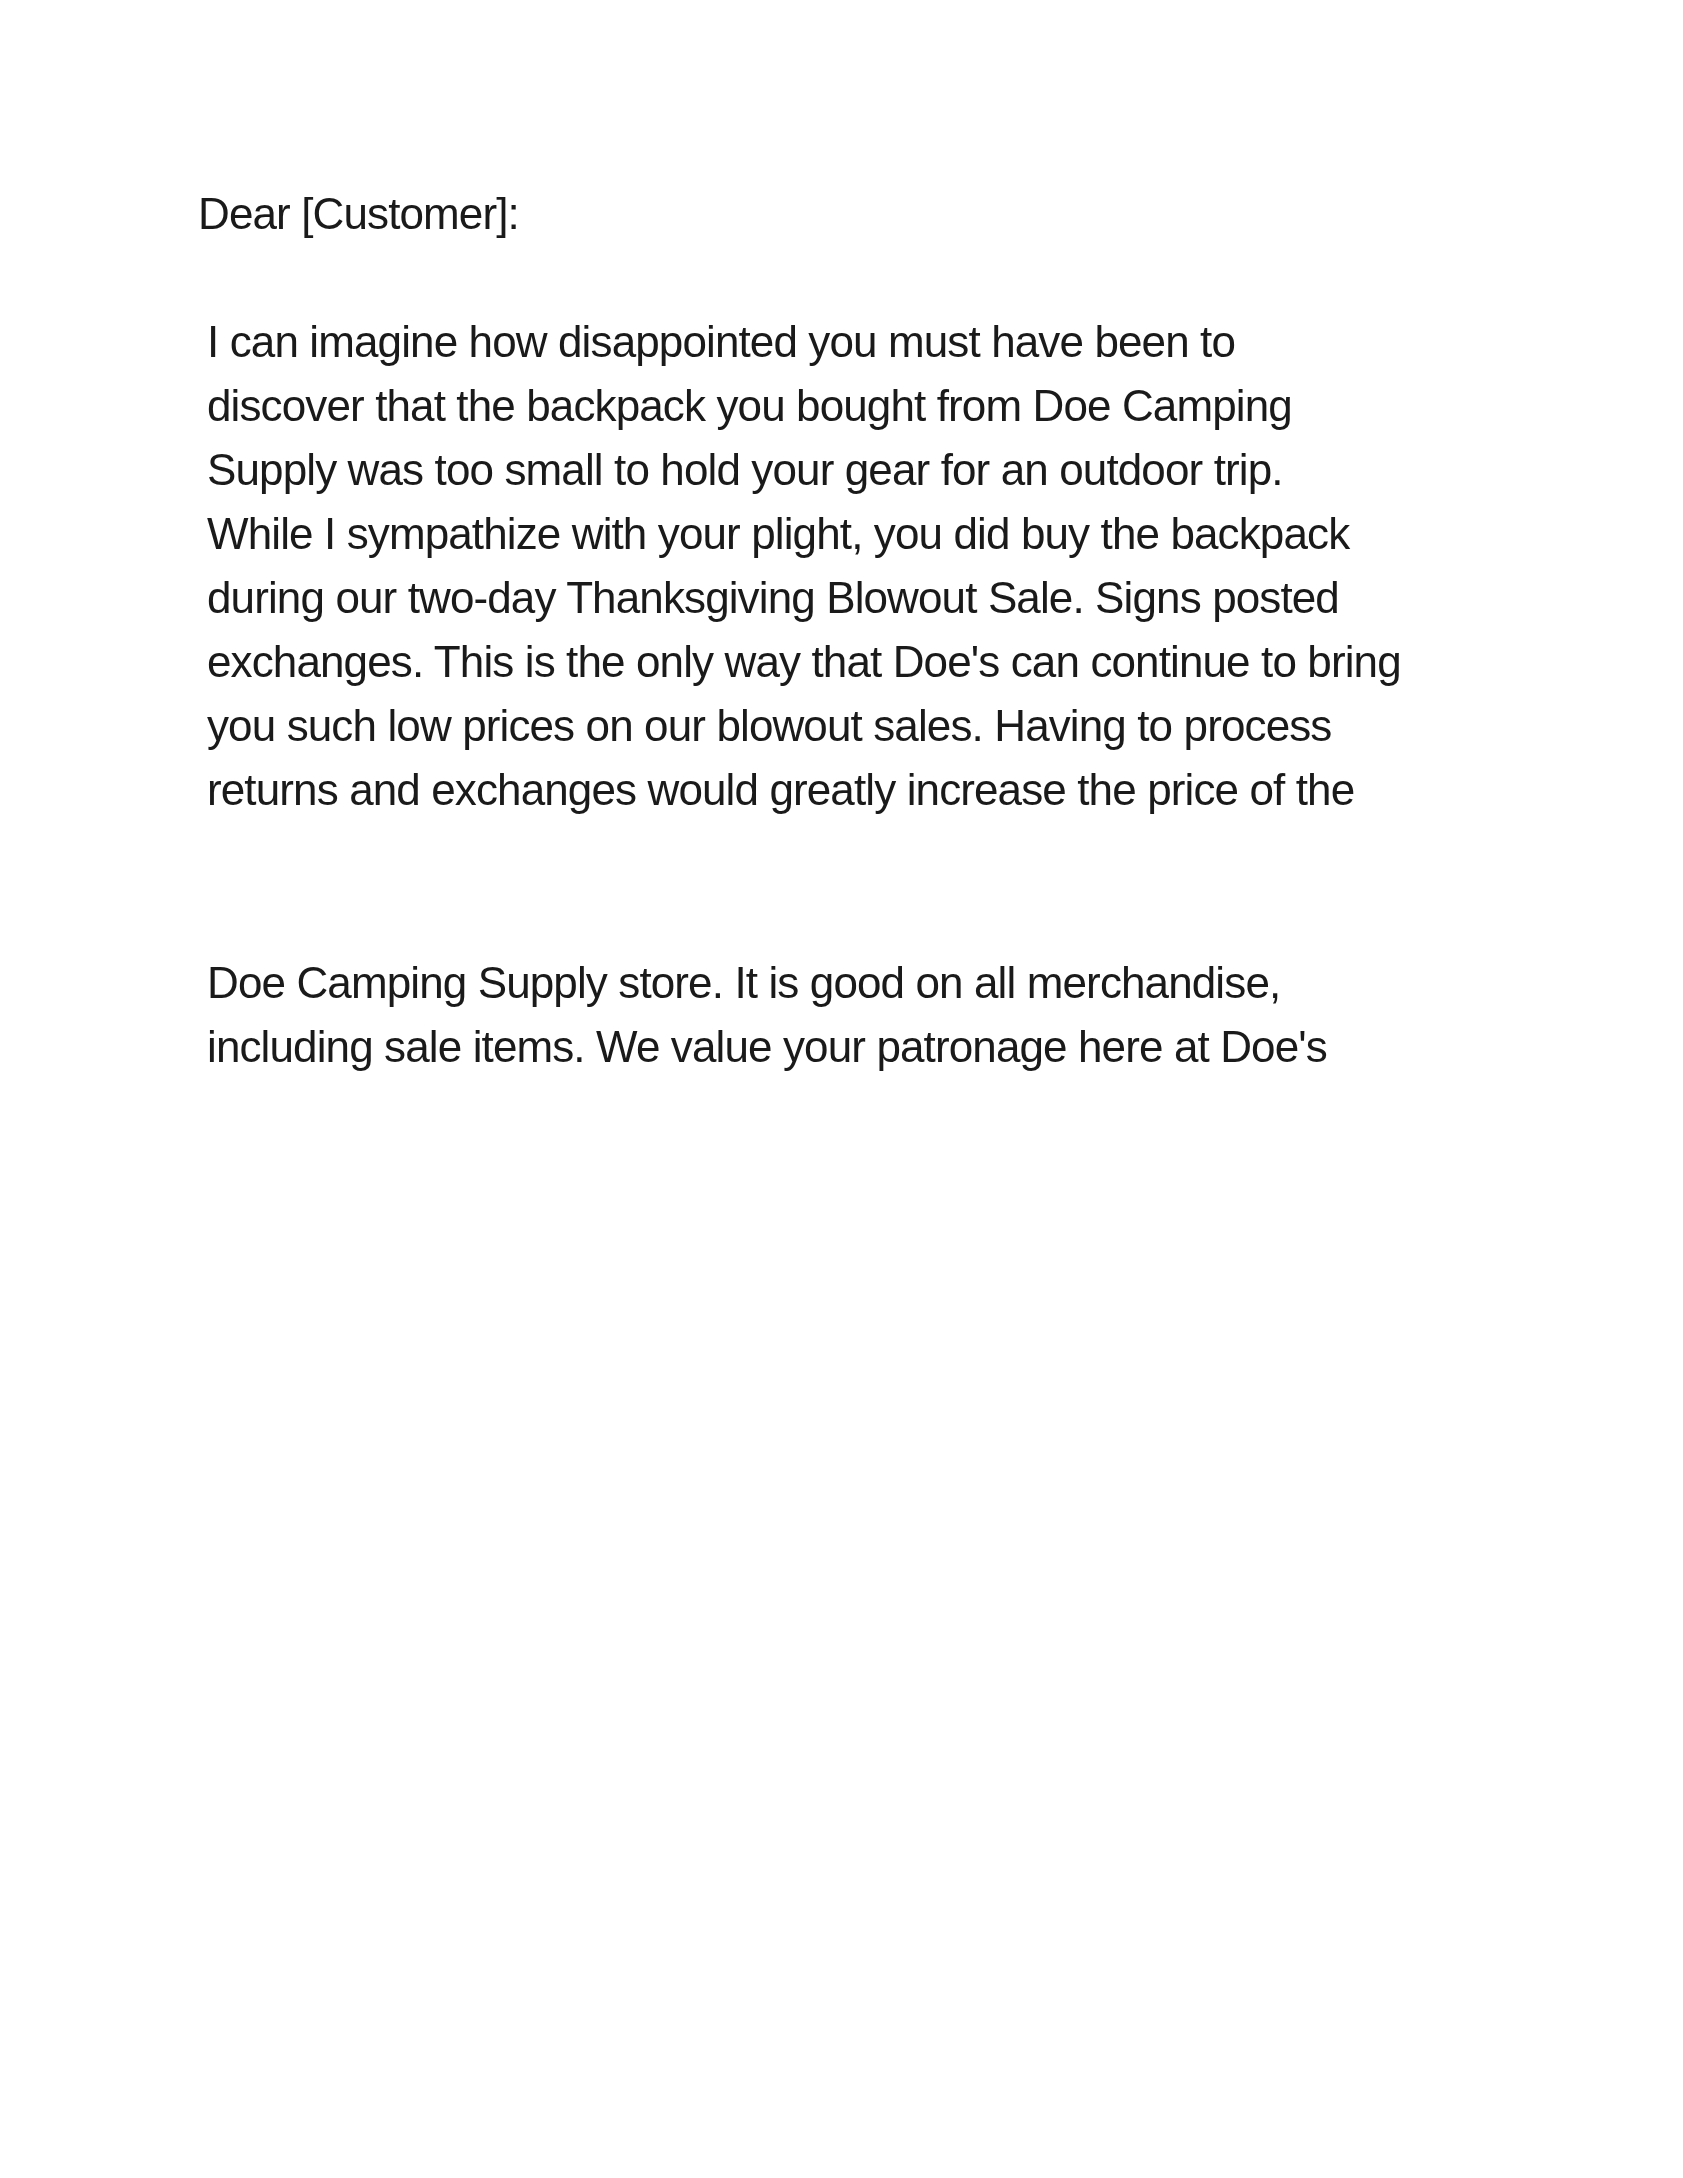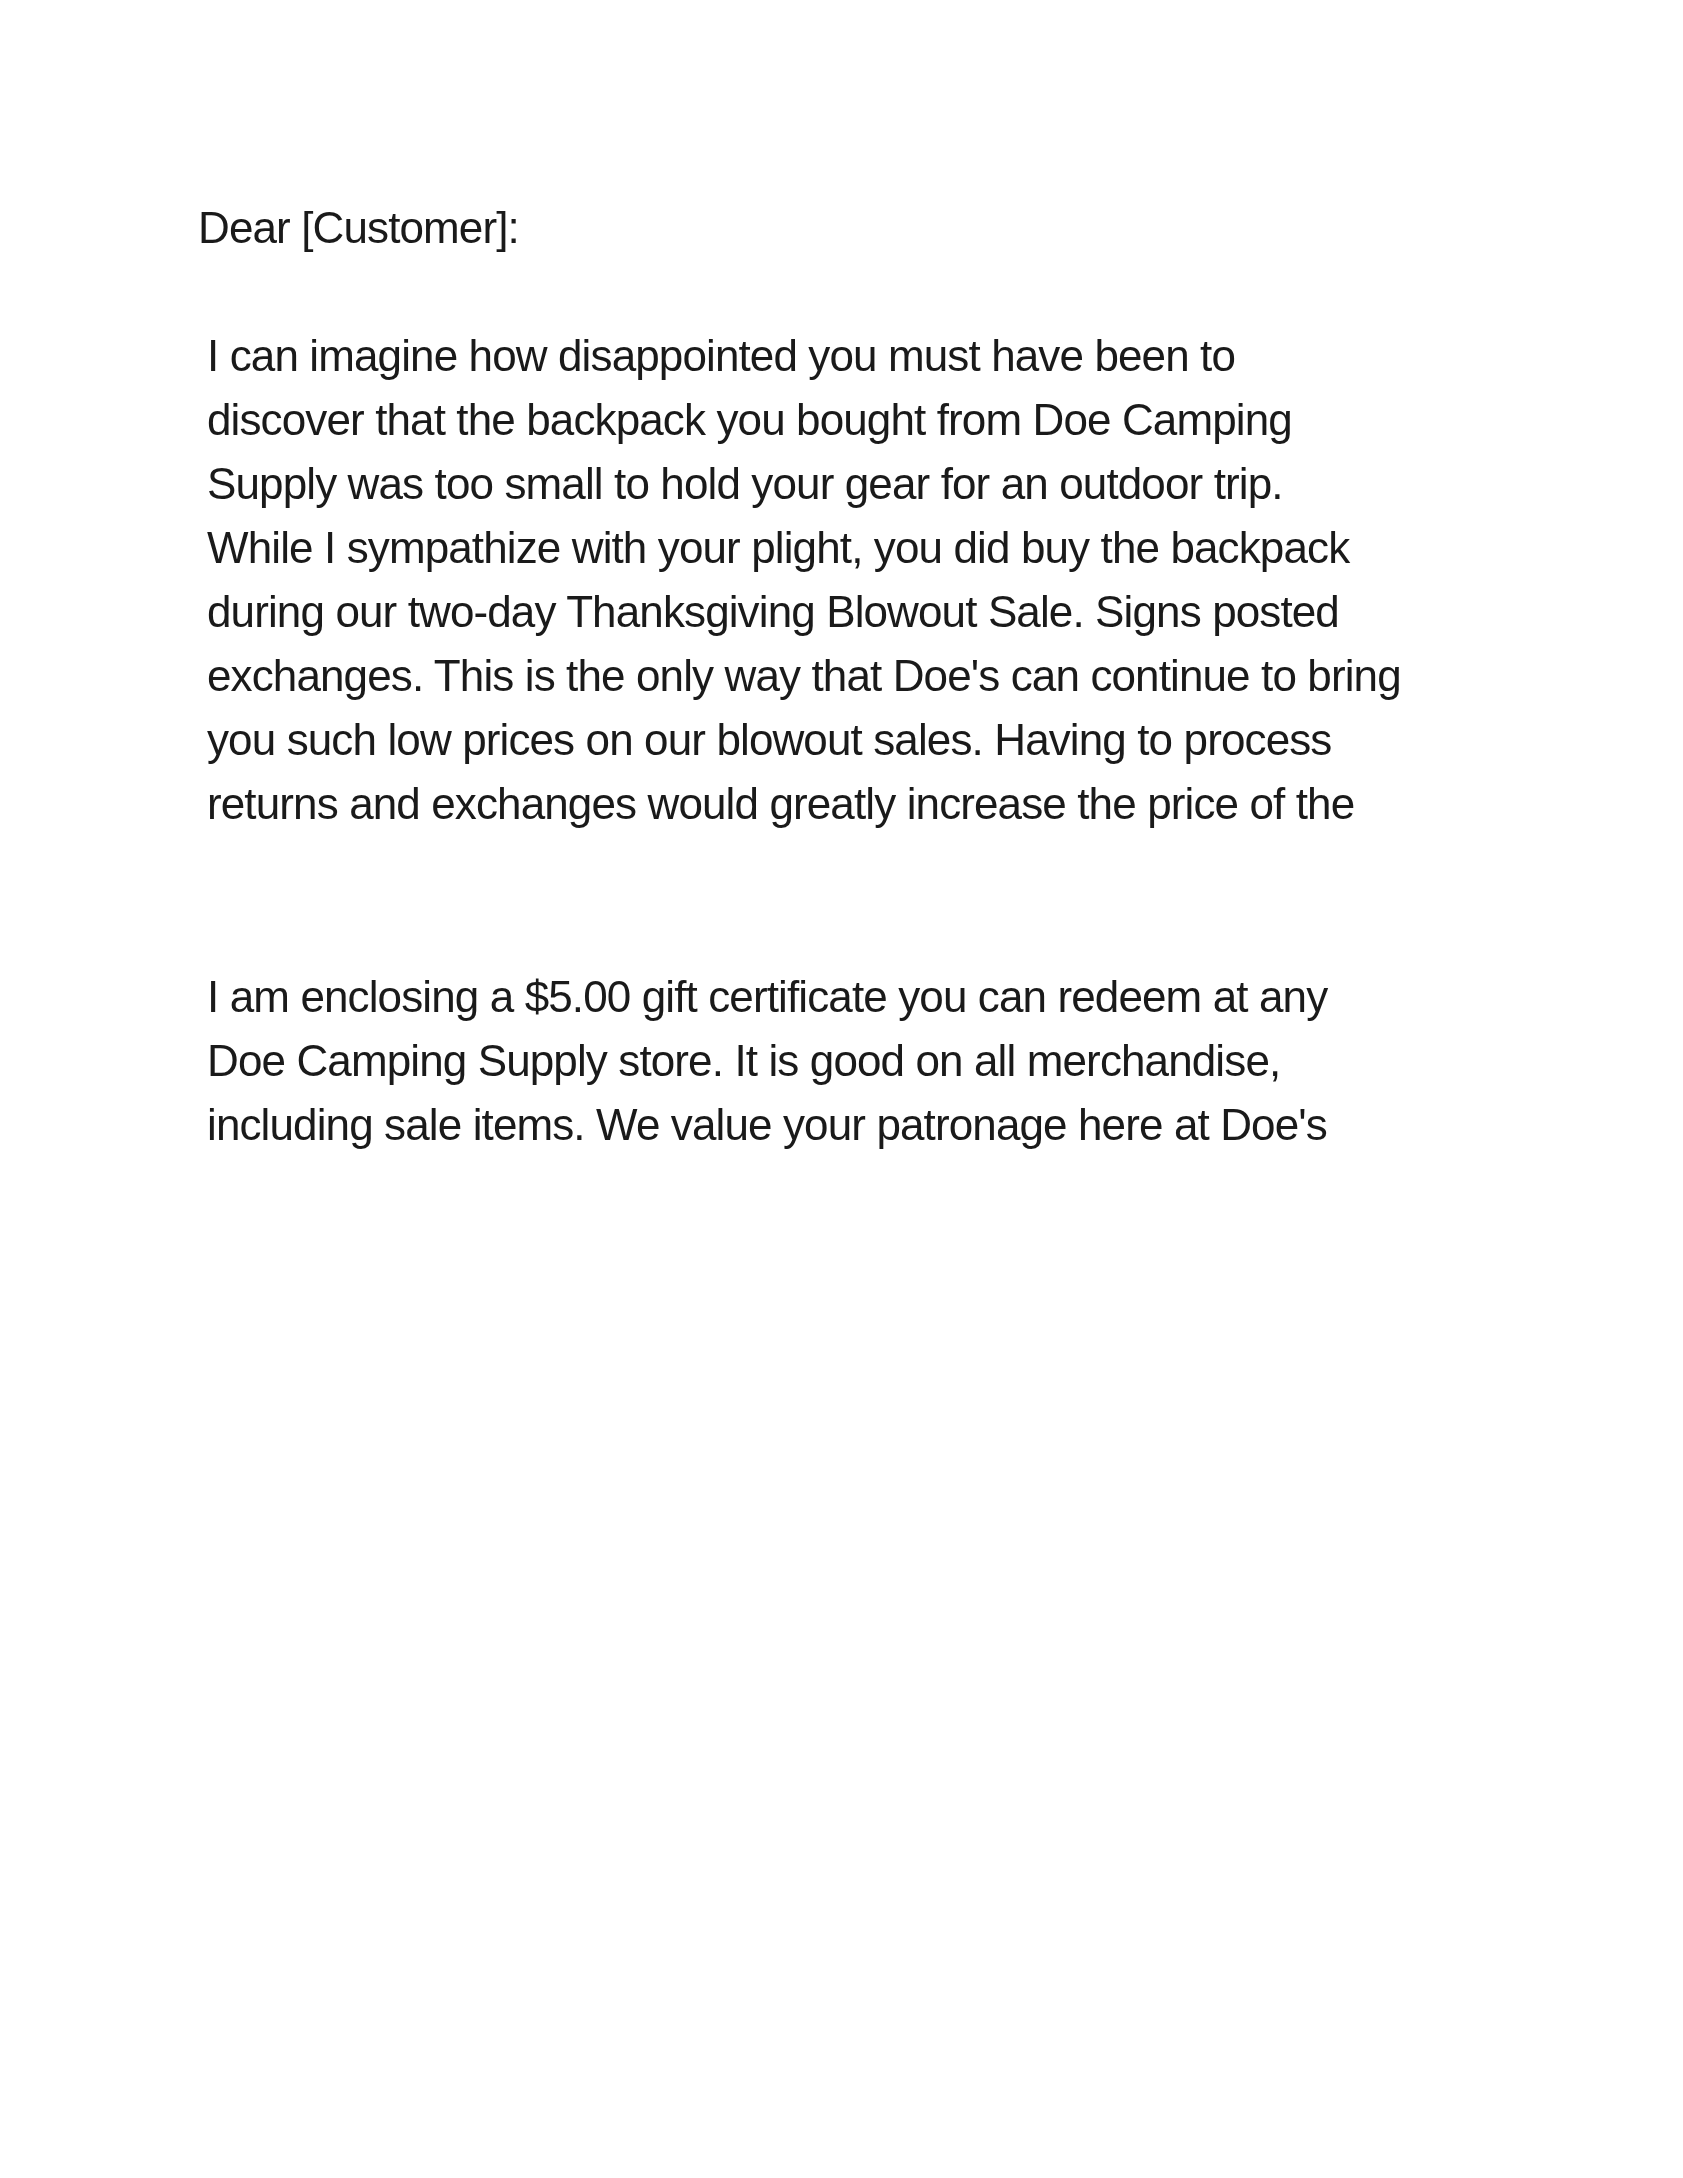--- a/index.html
+++ b/index.html
@@ -11,21 +11,21 @@
     position: relative;
     width: 1683px;
     height: 2178px;
     background: #ffffff;
     overflow: hidden;
     font-family: "Liberation Sans", sans-serif;
   }
   .letter-body {
     position: absolute;
     left: 198px;
-    top: 196px;
+    top: 182px;
     width: 1317px;
     color: #1a1a1a;
     font-size: 44px;
     line-height: 64px;
     letter-spacing: -0.02em;
     font-weight: 400;
   }
   .salutation {
     margin: 0 0 64px 0; 
   }
@@ -53,20 +53,19 @@
       <div class="line">discover that the backpack you bought from Doe Camping</div>
       <div class="line">Supply was too small to hold your gear for an outdoor trip.</div>
       <div class="line">While I sympathize with your plight, you did buy the backpack</div>
       <div class="line">during our two-day Thanksgiving Blowout Sale. Signs posted</div>
       <div class="line">exchanges. This is the only way that Doe's can continue to bring</div>
       <div class="line">you such low prices on our blowout sales. Having to process</div>
       <div class="line">returns and exchanges would greatly increase the price of the</div>
     </div>
 
     <div class="paragraph">
-      <div class="line">I am enclosing a $5.00 gift certificate you can redeem at any</div>
       <div class="line">Doe Camping Supply store. It is good on all merchandise,</div>
       <div class="line">including sale items. We value your patronage here at Doe's</div>
     </div>
 
   </div>
 </div>
 
 
 </body></html>

